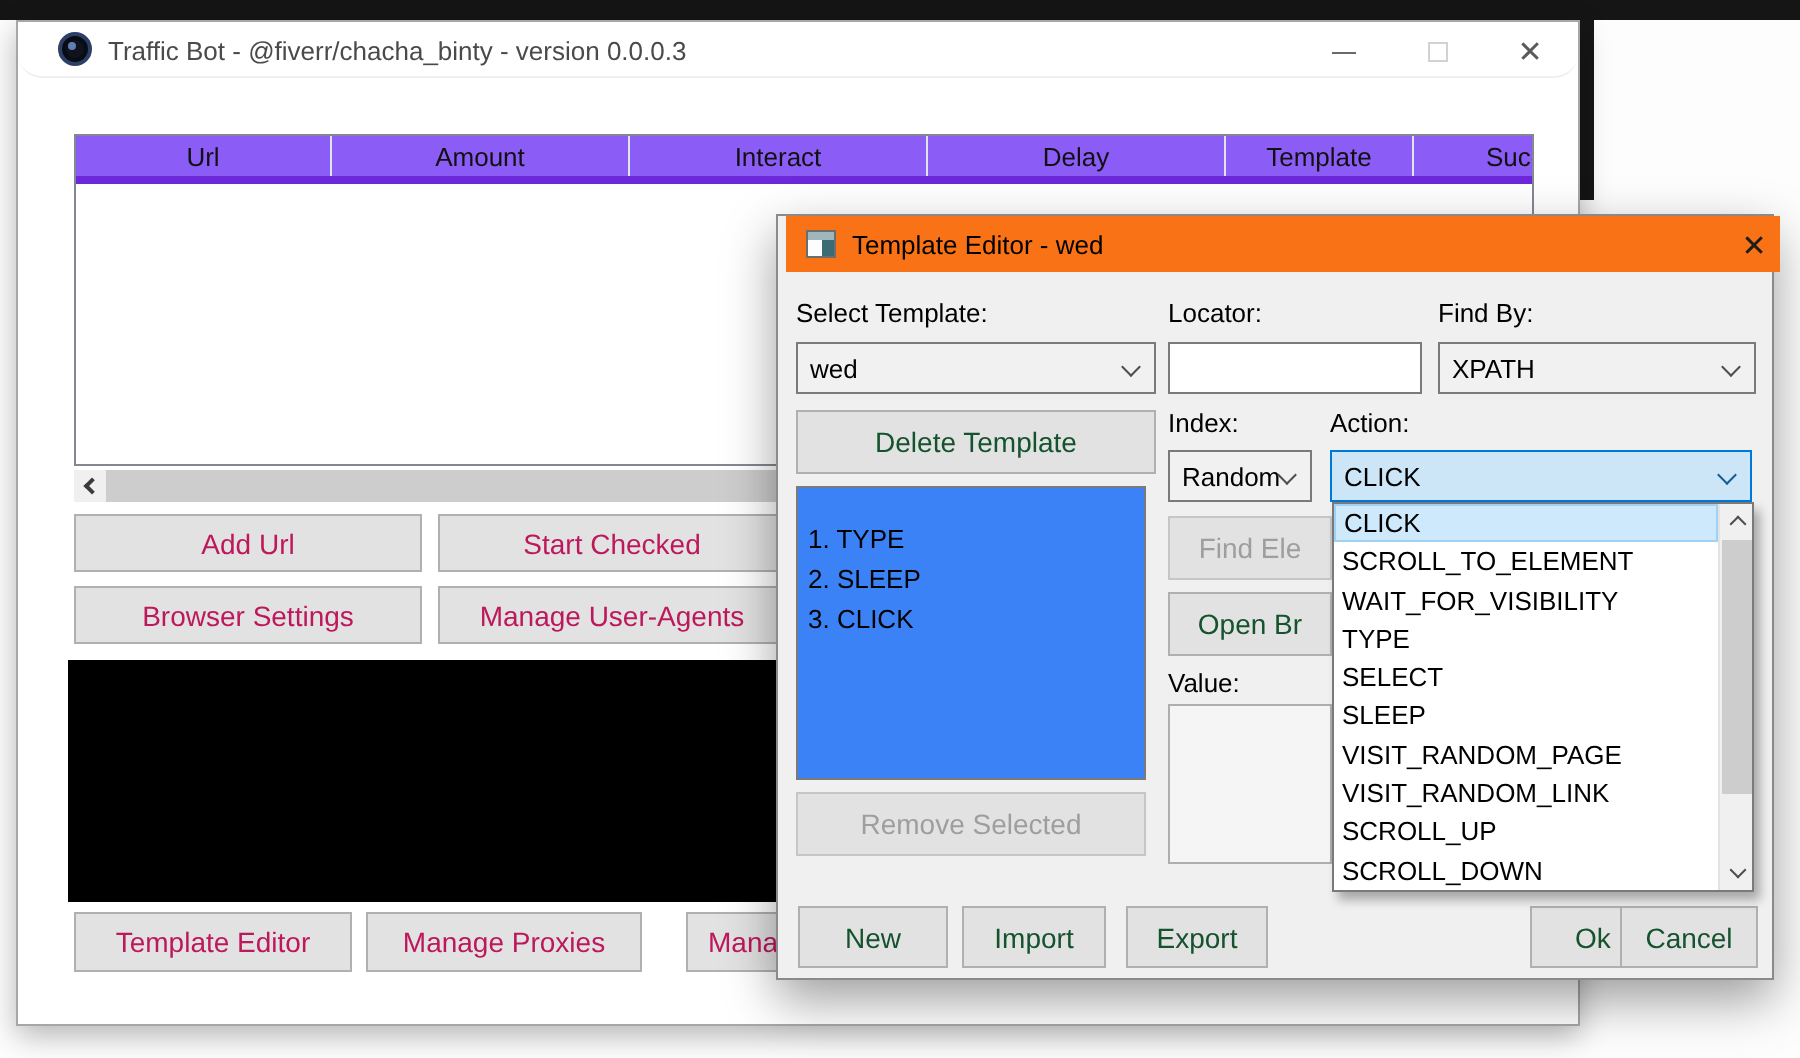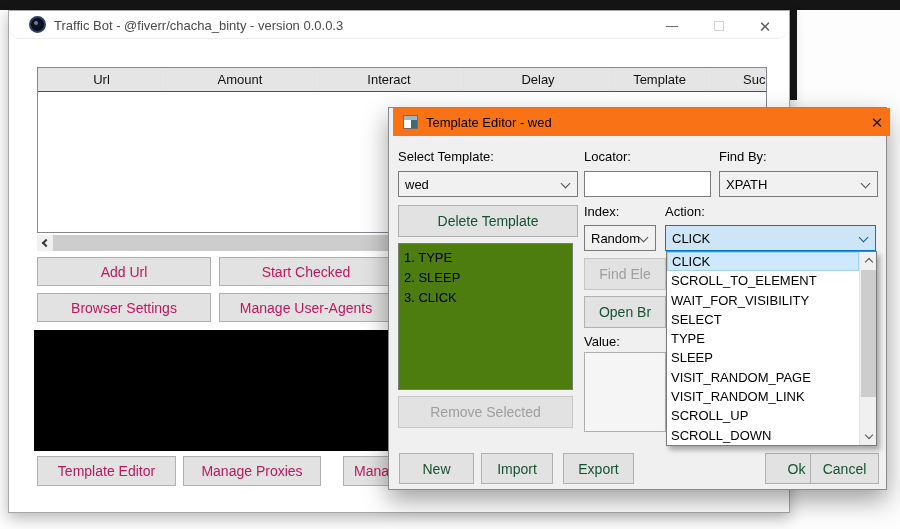--- a/index.html
+++ b/index.html
@@ -25,21 +25,21 @@
   .cap-btn { position:absolute; top:6px; width:22px; height:18px; display:flex;
              align-items:center; justify-content:center; }
   .cap-min { left:652px; } .cap-max { left:699px; } .cap-close { left:745px; }
   .glyph-min { width:12px; height:1px; background:#6b6b6b; }
   .glyph-max { width:10px; height:10px; border:1px solid #d2d2d2; }
   .glyph-close { font-size:15px; color:#5a5a5a; line-height:1; }
 
   
   .url-table { position:absolute; left:28px; top:56px; width:730px; height:166px;
                border:1px solid #828790; background:#fff; }
-  .thead { display:flex; height:24px; border-bottom:1px solid #6d28d9; background:#e5e5e5;justify-content:flex-end; }
+  .thead { display:flex; height:24px; border-bottom:4px solid #6d28d9; background:#8b5cf6;justify-content:flex-end; }
   .th { height:100%; border-right:1px solid #e2e2e2; font-size:13px; color:#111;
         display:flex; align-items:center; justify-content:center; overflow:hidden; white-space:nowrap; }
   .th:last-child { border-right:none; justify-content:flex-start; padding-left:36px; }
 
   
   .hscroll { position:absolute; left:28px; top:224px; width:730px; height:16px; background:#f0f0f0; }
   .hscroll .arrow { position:absolute; left:0; top:0; width:16px; height:16px; background:#f0f0f0;
                     display:flex; align-items:center; justify-content:center; }
   .chev-left { width:6px; height:6px; border-left:2px solid #3b3b3b; border-bottom:2px solid #3b3b3b;
                transform:rotate(45deg); margin-left:2px; }
@@ -97,21 +97,21 @@
   .b-removesel   { left:9px;  top:288px; width:175px; height:32px; }
   .b-findele     { left:195px; top:150px; width:82px; height:32px; }
   .b-openbr      { left:195px; top:188px; width:82px; height:32px; }
   .b-new    { left:10px;  top:345px; width:75px; height:31px; }
   .b-import { left:92px;  top:345px; width:72px; height:31px; }
   .b-export { left:174px; top:345px; width:71px; height:31px; }
   .b-ok     { left:330px; top:345px; width:63px; height:31px;margin-left:46px; }
   .b-cancel { left:421px; top:345px; width:69px; height:31px; }
 
   .steps-list { position:absolute; left:9px; top:135px; width:175px; height:147px;
-                background:#4d7c0f; border:1px solid #7a7a7a; padding:4px 5px; }
+                background:#3b82f6; border:1px solid #7a7a7a; padding:16px 5px; }
   .step-item { font-size:13px; color:#000; line-height:20px; white-space:nowrap; }
 
   .value-area { position:absolute; left:195px; top:244px; width:82px; height:80px;
                 background:#f5f5f5; border:1px solid #aeaeae; }
 
   
   .dropdown { position:absolute; left:277px; top:143px; width:211px; height:195px;
               background:#fff; border:1px solid #7a7a7a;
               box-shadow:3px 4px 5px rgba(0,0,0,.30); z-index:20; }
   .dd-items { position:absolute; left:0; top:0; width:192px; height:100%; }
@@ -241,22 +241,22 @@
     <div class="d-btn b-import">Import</div>
     <div class="d-btn b-export">Export</div>
     <div class="d-btn b-ok">Ok</div>
     <div class="d-btn b-cancel">Cancel</div>
 
     <div class="dropdown">
       <div class="dd-items">
         <div class="dd-item selected">CLICK</div>
         <div class="dd-item">SCROLL_TO_ELEMENT</div>
         <div class="dd-item">WAIT_FOR_VISIBILITY</div>
+        <div class="dd-item">TYPE</div>
         <div class="dd-item">SELECT</div>
-        <div class="dd-item">TYPE</div>
         <div class="dd-item">SLEEP</div>
         <div class="dd-item">VISIT_RANDOM_PAGE</div>
         <div class="dd-item">VISIT_RANDOM_LINK</div>
         <div class="dd-item">SCROLL_UP</div>
         <div class="dd-item">SCROLL_DOWN</div>
       </div>
       <div class="dd-scroll">
         <div class="up">
           <div class="chev-up"></div>
         </div>

